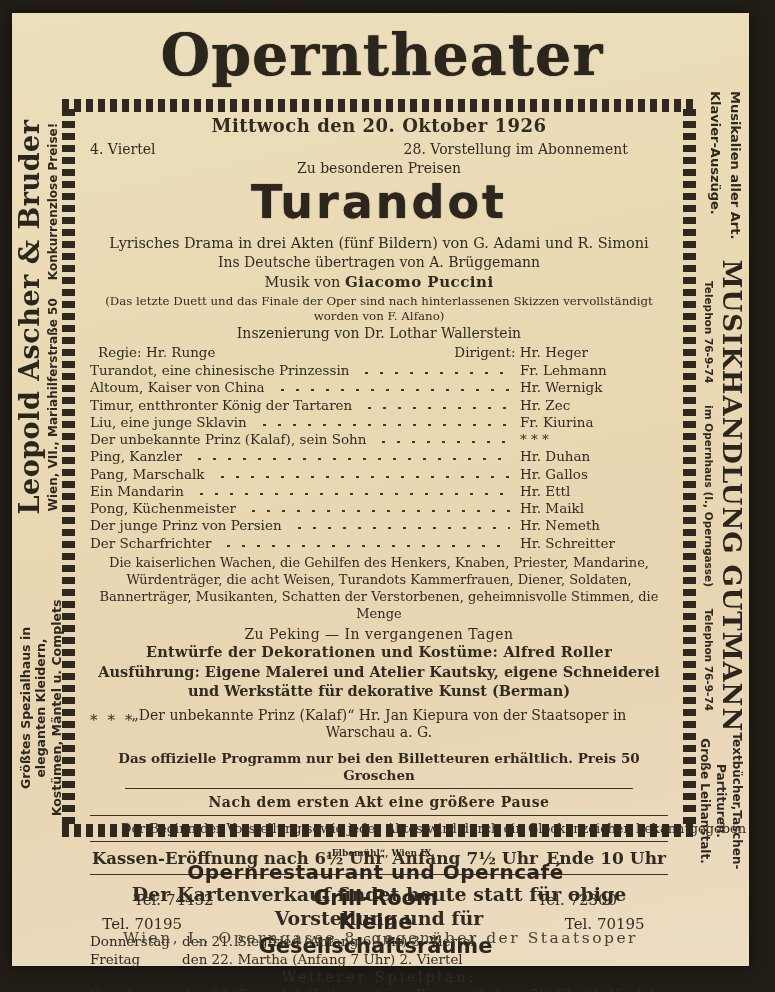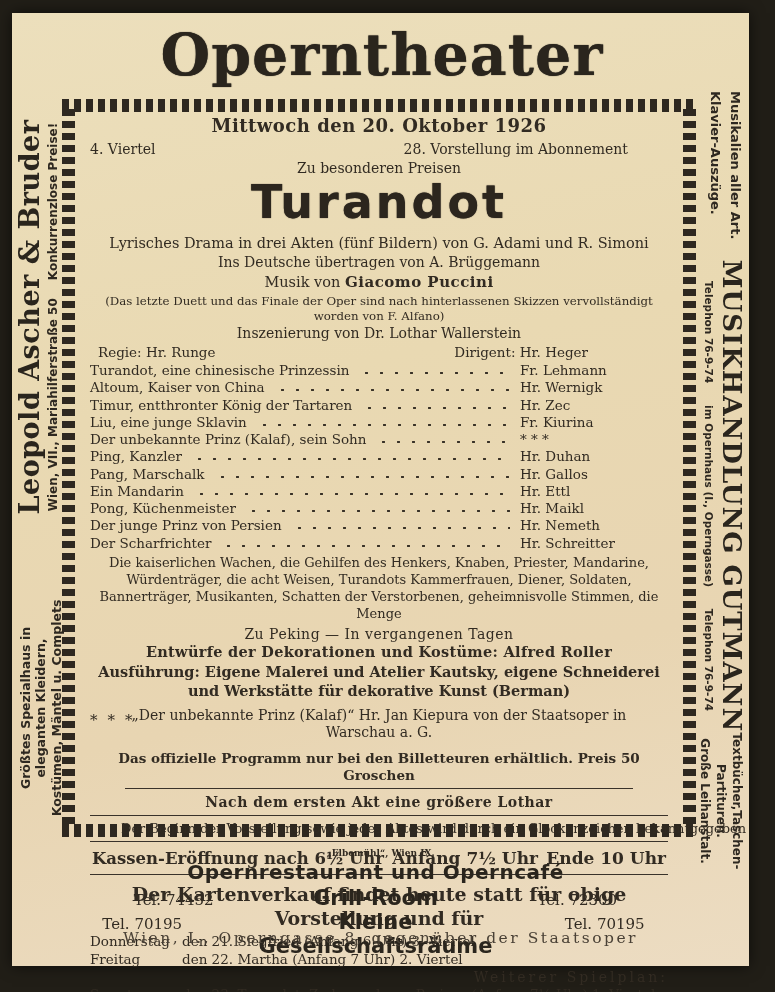--- a/index.html
+++ b/index.html
@@ -70,21 +70,21 @@
   .pause{font-size:14px;font-weight:bold;margin-top:5px;letter-spacing:.5px;}
   .bell{font-size:13px;margin-top:5px;display:flex;justify-content:space-between;white-space:nowrap;padding:0 4px;margin-left:27px;}
   .times{display:flex;justify-content:space-between;align-items:baseline;margin-top:6px;padding:0 2px;}
   .times .t1{font-size:16.5px;font-weight:bold;}
   .times .t2{font-size:17px;font-weight:bold;}
   .times .t3{font-size:17px;font-weight:bold;}
   .sales-intro{font-size:19px;font-weight:bold;margin-top:8px;}
   .sched{margin-top:3px;}
   .sched-row{display:flex;font-size:13.5px;line-height:1.3;}
   .sched-row .day{width:92px;}
-  .spielplan{font-size:14px;letter-spacing:3px;margin-top:0;text-align:right;}
+  .spielplan{font-size:14px;letter-spacing:3px;margin-top:0;}
   .printer{position:absolute;left:0;right:0;top:835px;text-align:center;
     font-size:9px;font-weight:bold;}
   .restaurant{position:absolute;left:70px;right:80px;top:847px;text-align:center;}
   .restaurant .name{font-family:"DejaVu Sans","Liberation Sans",sans-serif;
     font-weight:bold;font-size:20px;letter-spacing:.5px;color:#2a251d;}
   .rest-row{display:grid;grid-template-columns:1fr 1.2fr 1fr;align-items:baseline;margin-top:2px;}
   .rest-row .tel{font-size:15px;}
   .rest-row .mid{font-family:"DejaVu Sans","Liberation Sans",sans-serif;font-weight:bold;font-size:21px;color:#2a251d;}
   .rest-row.second{margin-top:0px;}
   .rest-row.second .tel:first-child{transform:translateX(-28px);}
@@ -254,21 +254,21 @@
       <div class="c execution">Ausführung: Eigene Malerei und Atelier Kautsky, eigene Schneiderei und Werkstätte für dekorative Kunst (Berman)</div>
 
       <div class="kiepura">
         <span class="stars">***</span>
         <div class="c">„Der unbekannte Prinz (Kalaf)“ Hr. Jan Kiepura von der Staatsoper in</div>
         <div class="c">Warschau a. G.</div>
       </div>
 
       <div class="c program-note">Das offizielle Programm nur bei den Billetteuren erhältlich. Preis 50 Groschen</div>
       <hr class="rule short">
-      <div class="c pause">Nach dem ersten Akt eine größere Lothar</div>
+      <div class="c pause">Nach dem ersten Akt eine größere Pause</div>
       <hr class="rule">
       <div class="bell">Der Beginn der Vorstellung sowie jedes Aktes wird durch ein Glockenzeichen bekanntgegeben</div>
       <hr class="rule">
       <div class="times">
         <span class="t1">Kassen-Eröffnung nach 6½ Uhr</span>
         <span class="t2">Anfang 7½ Uhr</span>
         <span class="t3">Ende 10 Uhr</span>
       </div>
       <hr class="rule">
 

